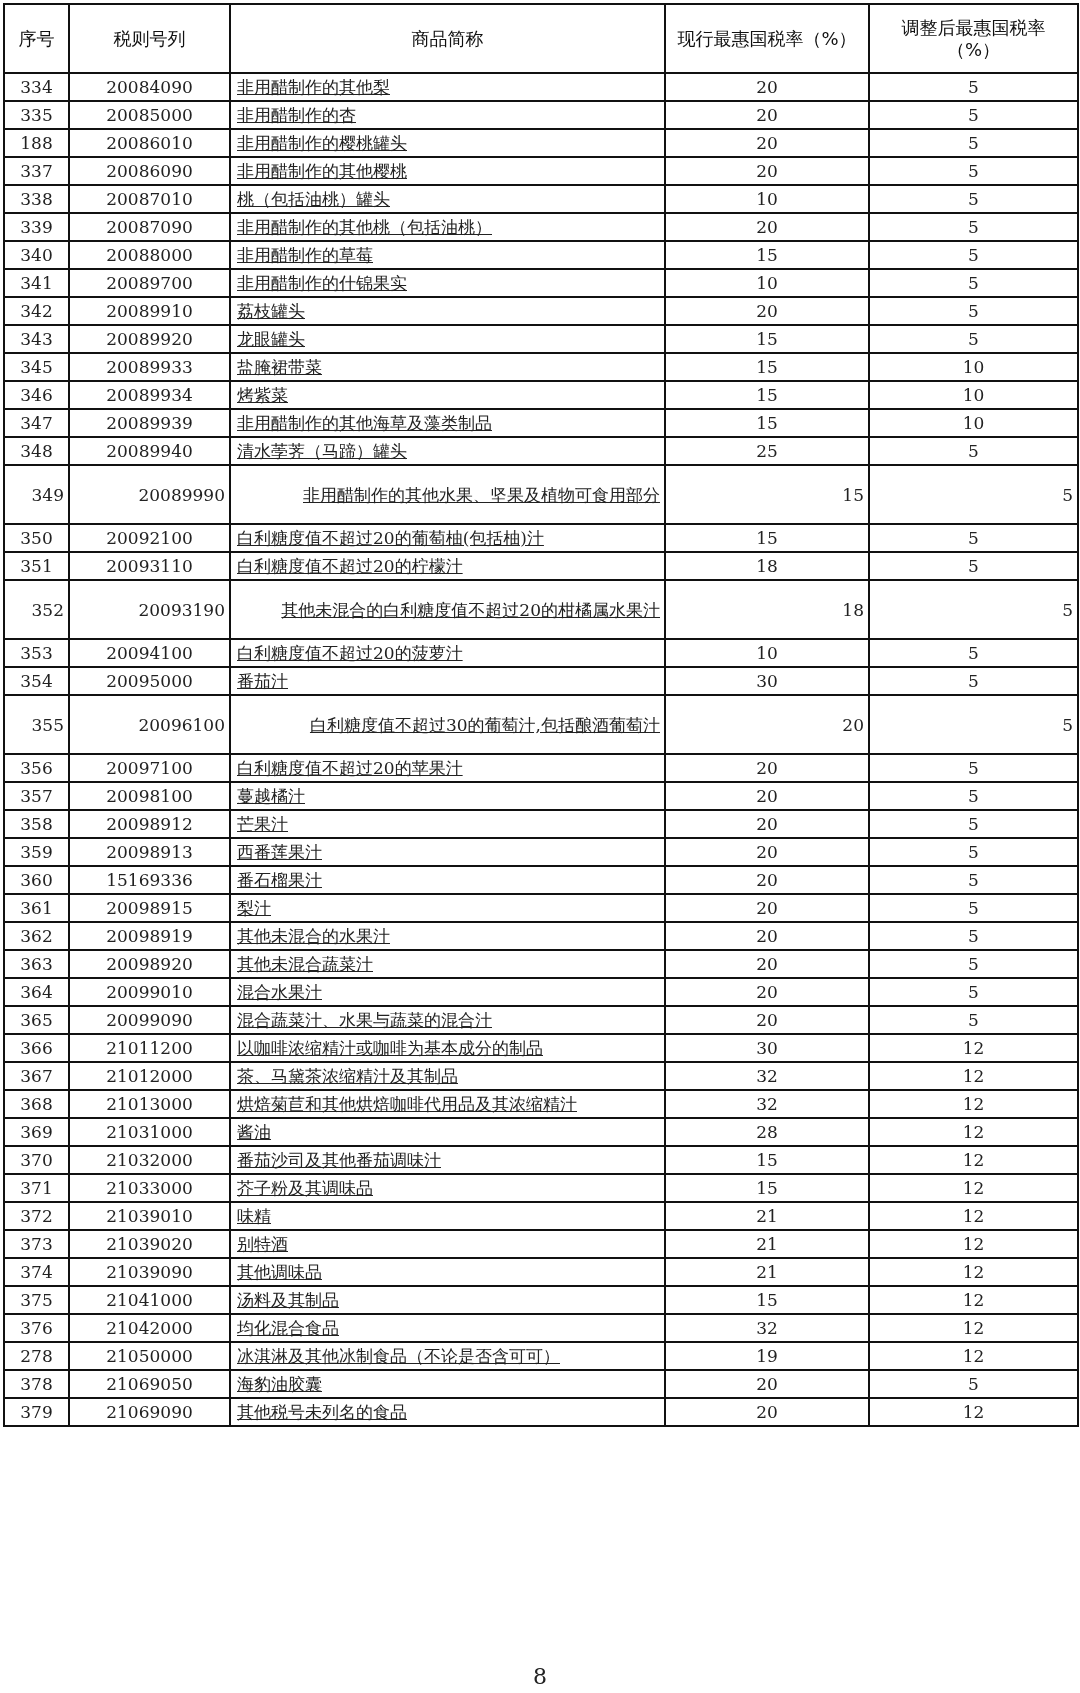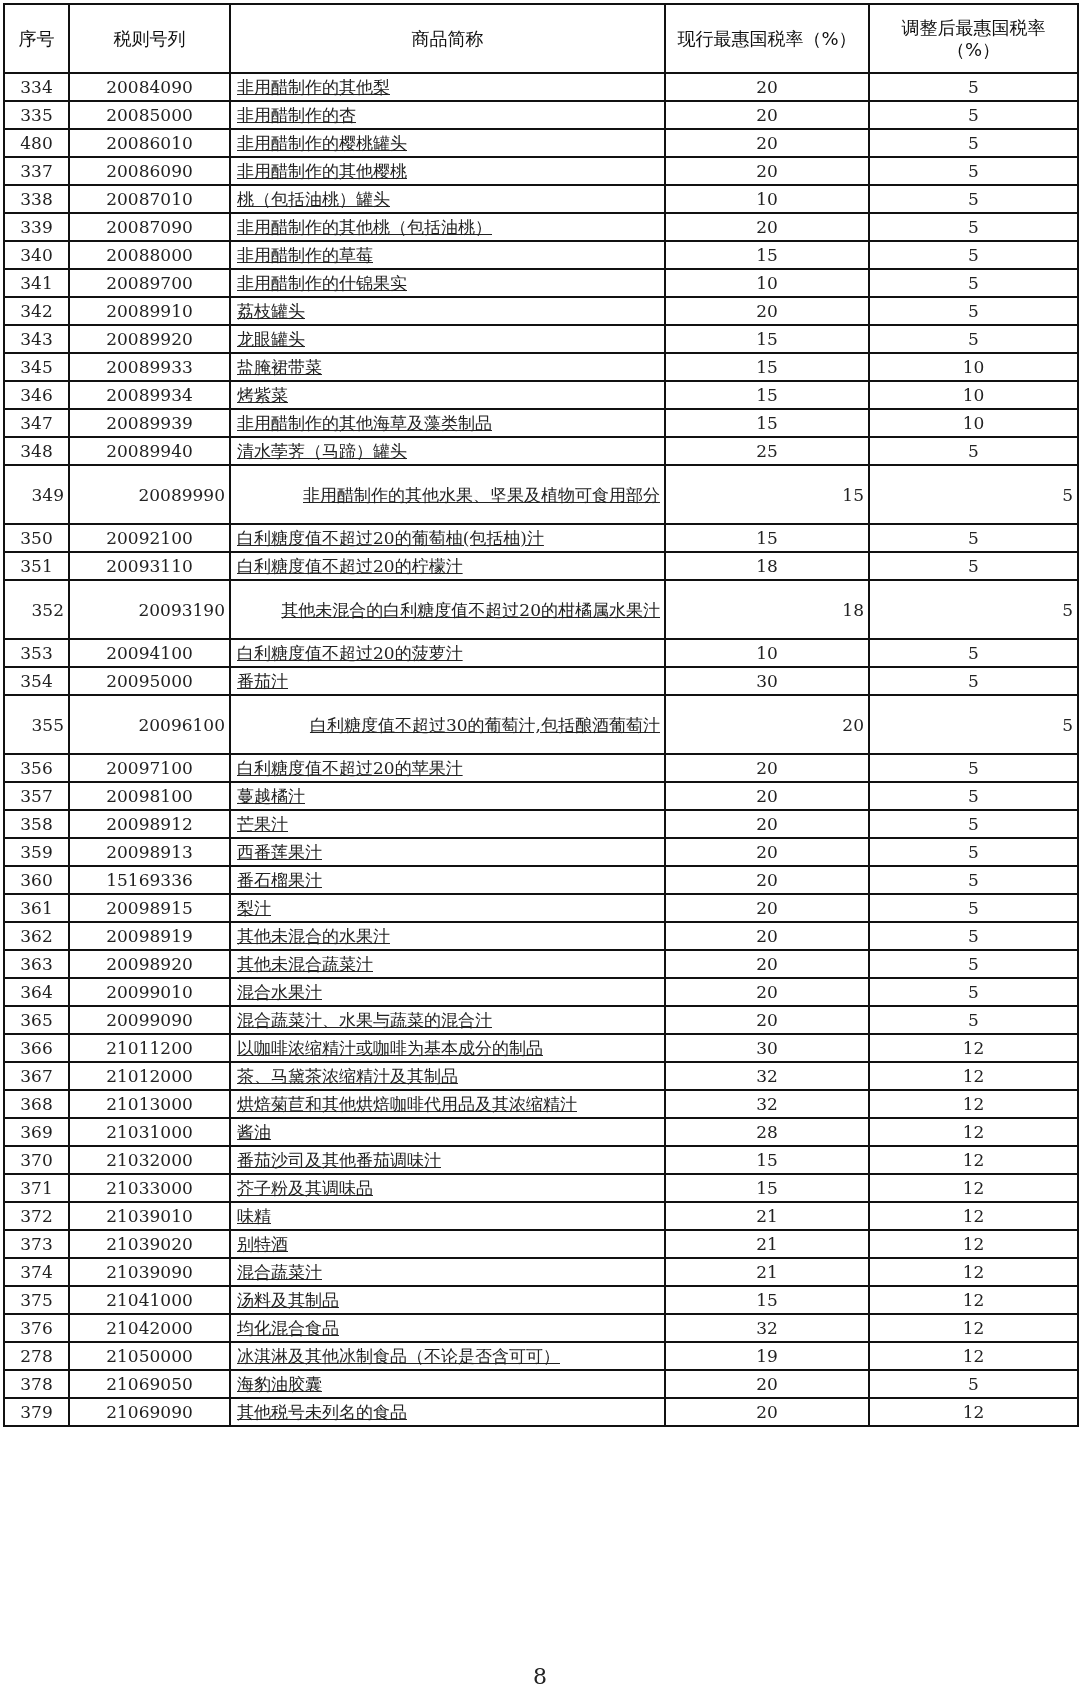--- a/index.html
+++ b/index.html
@@ -50,21 +50,21 @@
         <td class="c">5</td>
       </tr>
       <tr>
         <td class="c">335</td>
         <td class="c">20085000</td>
         <td class="l">非用醋制作的杏</td>
         <td class="c">20</td>
         <td class="c">5</td>
       </tr>
       <tr>
-        <td class="c">480</td>
+        <td class="c">188</td>
         <td class="c">20086010</td>
         <td class="l">非用醋制作的樱桃罐头</td>
         <td class="c">20</td>
         <td class="c">5</td>
       </tr>
       <tr>
         <td class="c">337</td>
         <td class="c">20086090</td>
         <td class="l">非用醋制作的其他樱桃</td>
         <td class="c">20</td>
@@ -311,21 +311,21 @@
       <tr>
         <td class="c">373</td>
         <td class="c">21039020</td>
         <td class="l">别特酒</td>
         <td class="c">21</td>
         <td class="c">12</td>
       </tr>
       <tr>
         <td class="c">374</td>
         <td class="c">21039090</td>
-        <td class="l">混合蔬菜汁</td>
+        <td class="l">其他调味品</td>
         <td class="c">21</td>
         <td class="c">12</td>
       </tr>
       <tr>
         <td class="c">375</td>
         <td class="c">21041000</td>
         <td class="l">汤料及其制品</td>
         <td class="c">15</td>
         <td class="c">12</td>
       </tr>

